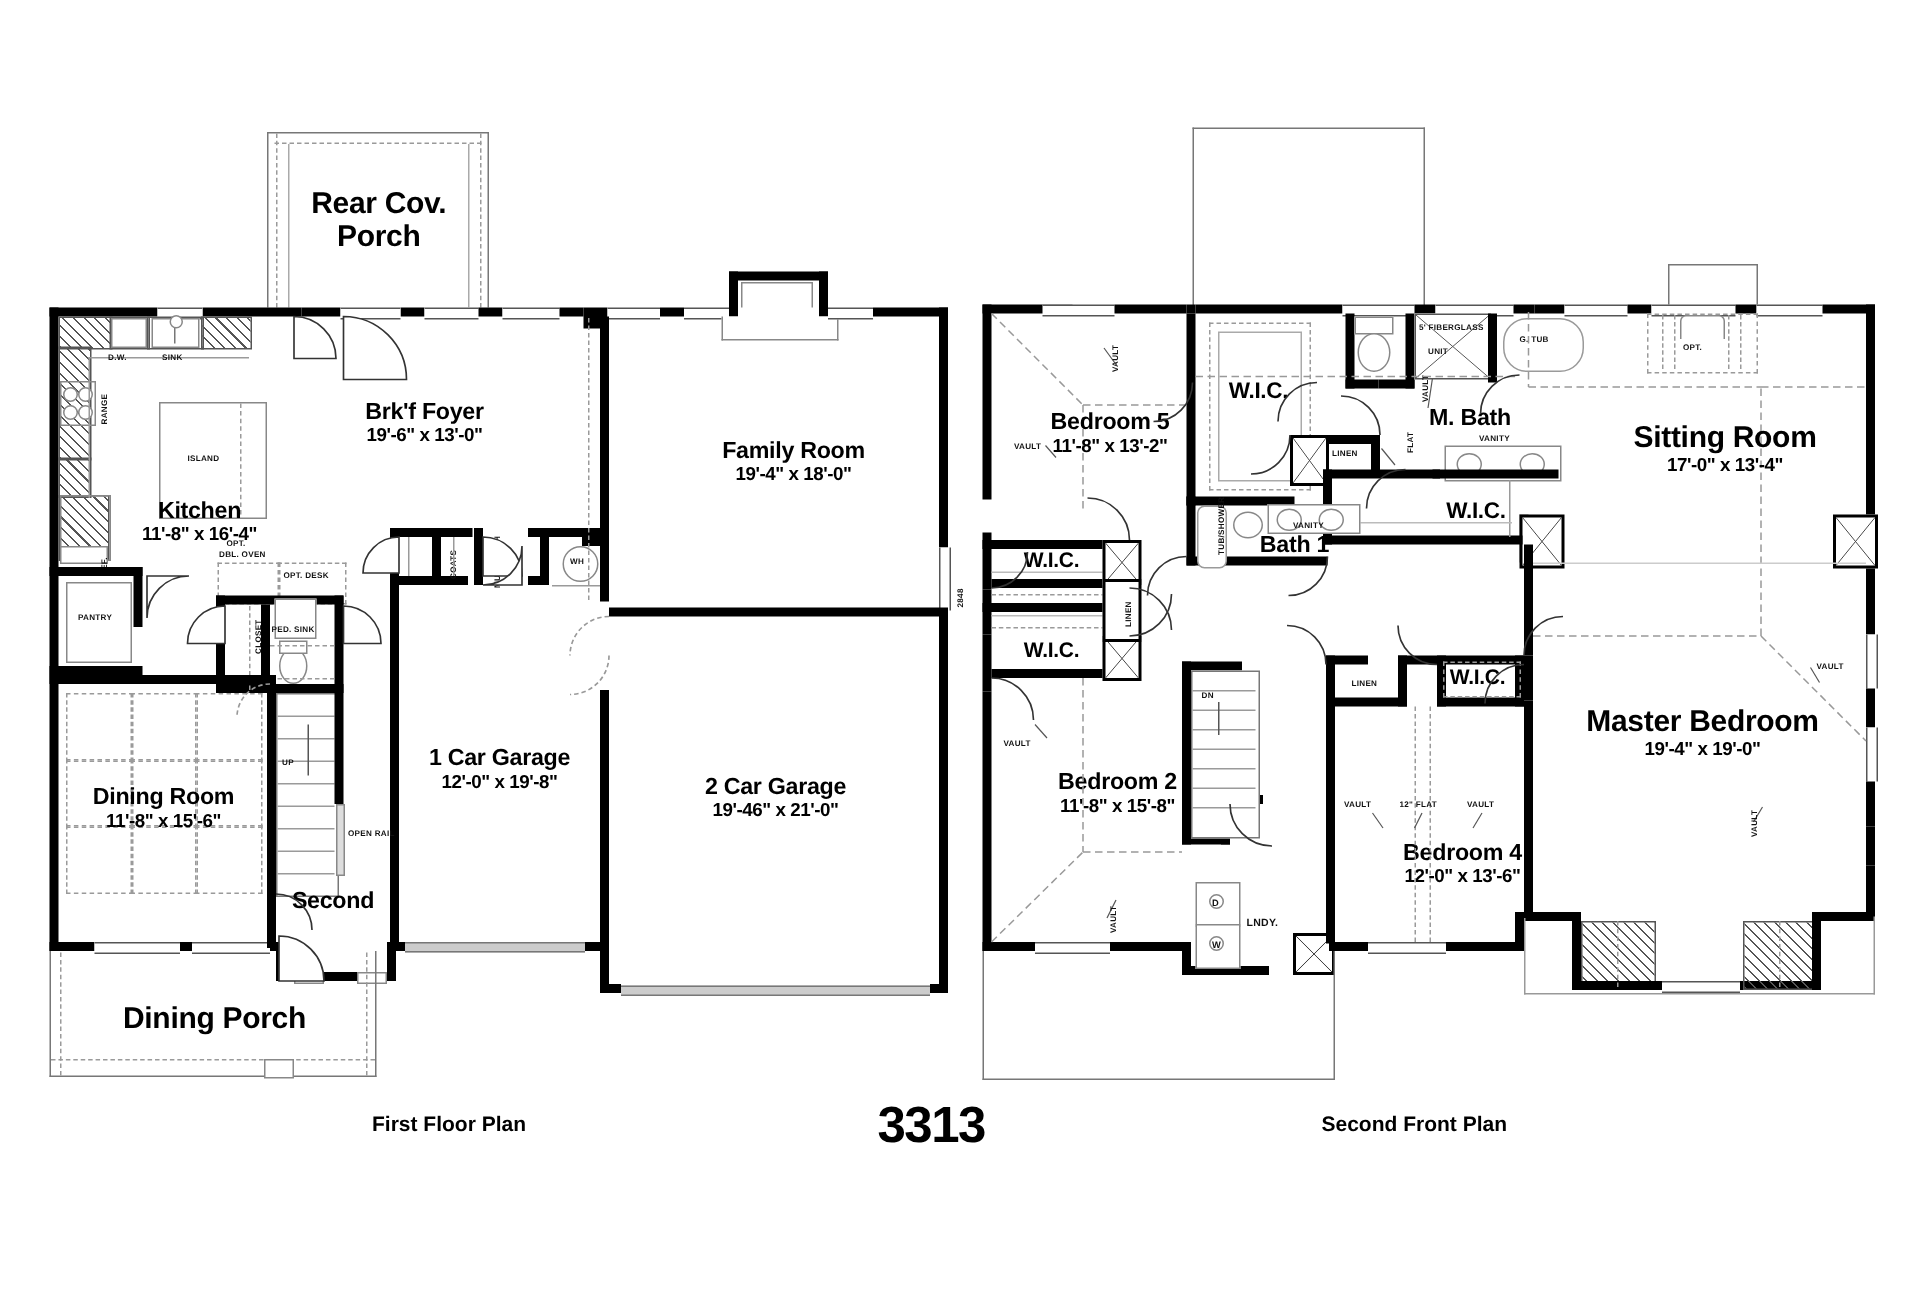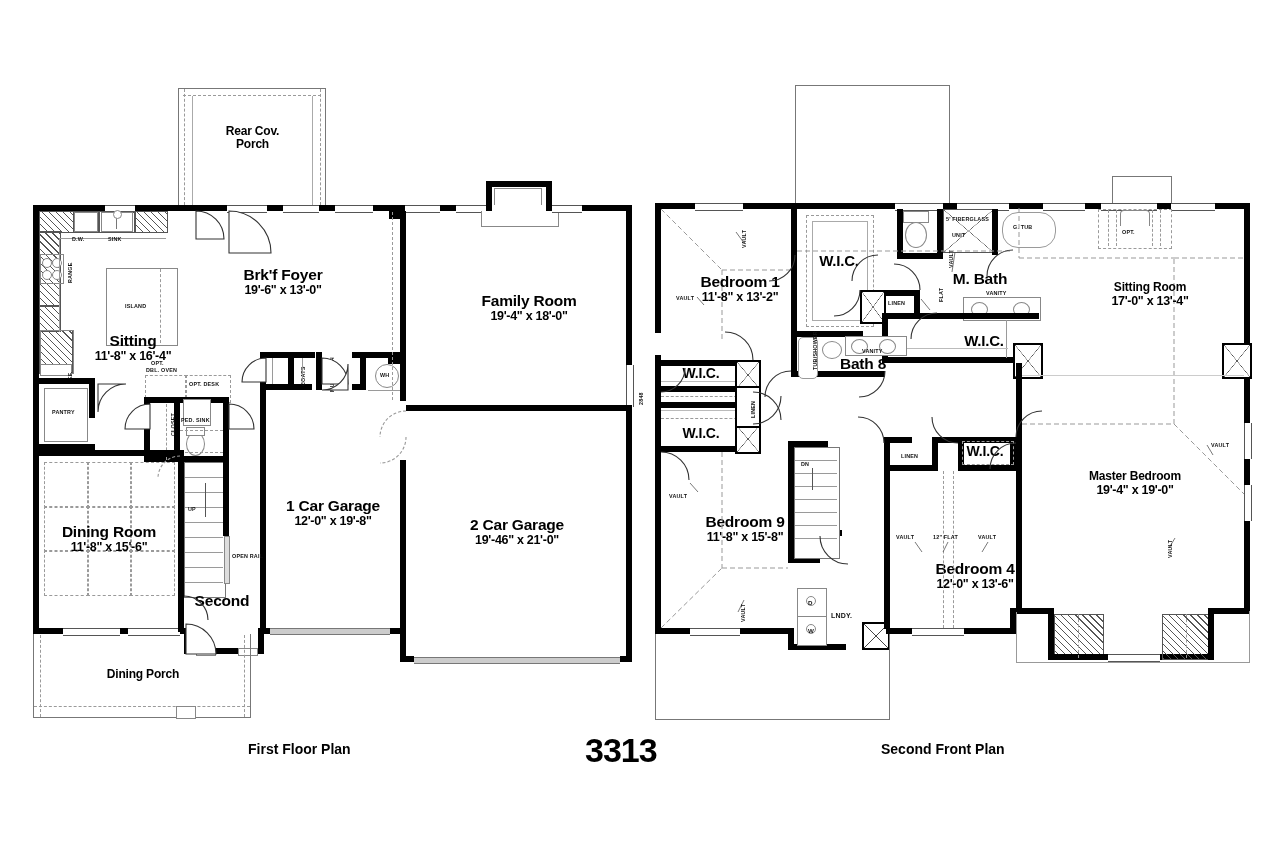--- a/index.html
+++ b/index.html
@@ -21,21 +21,21 @@
   .rbox{position:absolute;border:1px solid #9a9a9a;border-radius:8px;background:#fff;}
   .circ{position:absolute;border:1px solid #888;border-radius:50%;background:#fff;}
   .win{position:absolute;background:#fff;border-top:1px solid #555;border-bottom:1px solid #555;}
   .winv{position:absolute;background:#fff;border-left:1px solid #555;border-right:1px solid #555;}
 
   
   .rn{position:absolute;text-align:center;font-weight:bold;line-height:1.12;
       white-space:nowrap;letter-spacing:-0.2px;}
   .rn .nm{display:block;font-size:15.5px;}
   .rn .dm{display:block;font-size:12.5px;letter-spacing:-0.3px;}
-  .rn.big .nm{font-size:12px;}
+  .rn.big .nm{font-size:20px;}
   .rn.sm .nm{font-size:13.5px;}
 
   
   .t{position:absolute;font-size:5.4px;font-weight:bold;white-space:nowrap;
      letter-spacing:0.2px;color:#111;text-align:center;}
   .tv{position:absolute;font-size:5.4px;font-weight:bold;white-space:nowrap;
      letter-spacing:0.2px;color:#111;transform-origin:0 0;transform:rotate(-90deg);}
   .t6{font-size:6.2px;}
   .t7{font-size:7px;}
 
@@ -159,21 +159,21 @@
   <div class="box" style="left:106px;top:268px;width:70px;height:76px;"></div>
   <div class="dlv" style="left:160px;top:269px;height:74px;"></div>
 
   <div class="t" style="left:72px;top:236px;">D.W.</div>
   <div class="t" style="left:108px;top:236px;">SINK</div>
   <div class="tv" style="left:67px;top:283px;">RANGE</div>
   <div class="tv" style="left:67px;top:384px;">REF.</div>
   <div class="t" style="left:125px;top:303px;">ISLAND</div>
 
   <div class="rn" style="left:48px;top:332px;width:170px;">
-    <span class="nm">Sitting</span>
+    <span class="nm">Kitchen</span>
     <span class="dm">11'-8" x 16'-4"</span>
   </div>
 
   <div class="rn" style="left:198px;top:266px;width:170px;">
     <span class="nm">Brk'f Foyer</span>
     <span class="dm">19'-6" x 13'-0"</span>
   </div>
 
   <div class="rn" style="left:444px;top:292px;width:170px;">
     <span class="nm">Family Room</span>
@@ -370,21 +370,21 @@
   <svg class="ov">
     <line x1="661" y1="209" x2="722" y2="270" stroke="#999" stroke-width="1" stroke-dasharray="5,3"></line>
     <line x1="722" y1="270" x2="791" y2="270" stroke="#999" stroke-width="1" stroke-dasharray="5,3"></line>
     <line x1="722" y1="270" x2="722" y2="340" stroke="#999" stroke-width="1" stroke-dasharray="5,3"></line>
     <line x1="736" y1="232" x2="744" y2="243" stroke="#555" stroke-width="0.8"></line>
     <line x1="697" y1="297" x2="704" y2="305" stroke="#555" stroke-width="0.8"></line>
   </svg>
   <div class="tv" style="left:741px;top:248px;">VAULT</div>
   <div class="t" style="left:676px;top:295px;">VAULT</div>
   <div class="rn" style="left:655px;top:273px;width:170px;">
-    <span class="nm">Bedroom 1</span>
+    <span class="nm">Bedroom 5</span>
     <span class="dm">11'-8" x 13'-2"</span>
   </div>
 
   <div class="w" style="left:797px;top:209px;width:0px;height:120px;"></div>
   <div class="dbox" style="left:806px;top:215px;width:66px;height:110px;"></div>
   <div class="box" style="left:812px;top:221px;width:54px;height:98px;border-color:#aaa;"></div>
   <div class="rn sm" style="left:798px;top:253px;width:82px;">
     <span class="nm" style="font-size:15px;">W.I.C.</span>
   </div>
   <div class="w" style="left:897px;top:209px;width:6px;height:50px;"></div>
@@ -437,21 +437,21 @@
   <div class="w" style="left:791px;top:331px;width:72px;height:6px;"></div>
   <div class="w" style="left:791px;top:371px;width:94px;height:6px;"></div>
   <div class="rbox" style="left:798px;top:337px;width:18px;height:40px;border-radius:5px;"></div>
   <div class="tv" style="left:812px;top:370px;">TUB/SHOWER</div>
   <div class="circ" style="left:822px;top:341px;width:18px;height:16px;"></div>
   <div class="box" style="left:845px;top:336px;width:60px;height:18px;"></div>
   <div class="circ" style="left:851px;top:339px;width:15px;height:13px;"></div>
   <div class="circ" style="left:879px;top:339px;width:15px;height:13px;"></div>
   <div class="t" style="left:862px;top:348px;">VANITY</div>
   <div class="rn sm" style="left:822px;top:355px;width:82px;">
-    <span class="nm" style="font-size:15.5px;">Bath 8</span>
+    <span class="nm" style="font-size:15.5px;">Bath 1</span>
   </div>
 
   <div class="w" style="left:655px;top:360px;width:98px;height:6px;"></div>
   <div class="w" style="left:747px;top:360px;width:6px;height:30px;"></div>
   <div class="w" style="left:661px;top:386px;width:92px;height:6px;"></div>
   <div class="rn sm" style="left:660px;top:366px;width:82px;">
     <span class="nm" style="font-size:14px;">W.I.C.</span>
   </div>
   <div class="gl" style="left:661px;top:381px;width:86px;height:1px;background:#bbb;"></div>
 
@@ -480,21 +480,21 @@
   <div class="stairline" style="left:795px;top:473px;width:42px;"></div>
   <div class="stairline" style="left:795px;top:486px;width:42px;"></div>
   <div class="stairline" style="left:795px;top:499px;width:42px;"></div>
   <div class="stairline" style="left:795px;top:512px;width:42px;"></div>
   <div class="stairline" style="left:795px;top:525px;width:42px;"></div>
   <div class="stairline" style="left:795px;top:538px;width:42px;"></div>
   <div class="stairlinev" style="left:812px;top:468px;height:22px;background:#555;"></div>
   <div class="t" style="left:801px;top:461px;">DN</div>
 
   <div class="rn" style="left:665px;top:513px;width:160px;">
-    <span class="nm">Bedroom 9</span>
+    <span class="nm">Bedroom 2</span>
     <span class="dm">11'-8" x 15'-8"</span>
   </div>
   <svg class="ov">
     <line x1="661" y1="628" x2="722" y2="568" stroke="#999" stroke-width="1" stroke-dasharray="5,3"></line>
     <line x1="722" y1="568" x2="788" y2="568" stroke="#999" stroke-width="1" stroke-dasharray="5,3"></line>
     <line x1="722" y1="452" x2="722" y2="568" stroke="#999" stroke-width="1" stroke-dasharray="5,3"></line>
     <line x1="690" y1="483" x2="698" y2="492" stroke="#555" stroke-width="0.8"></line>
     <line x1="744" y1="600" x2="738" y2="612" stroke="#555" stroke-width="0.8"></line>
   </svg>
   <div class="t" style="left:669px;top:493px;">VAULT</div>

